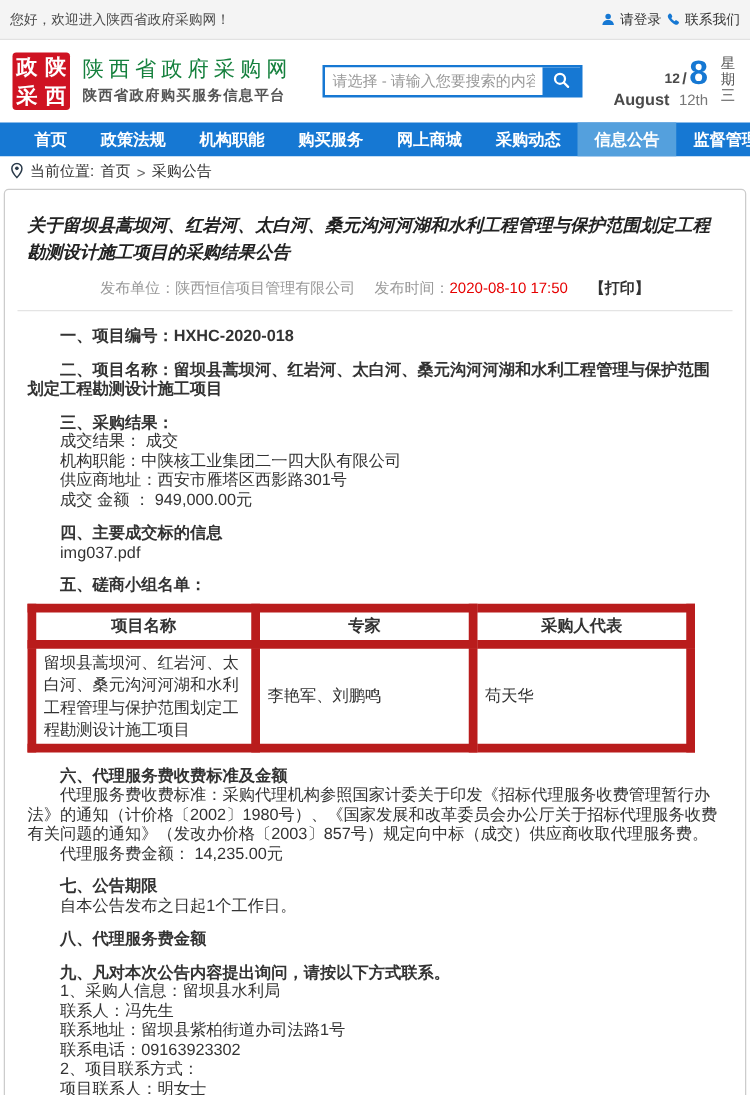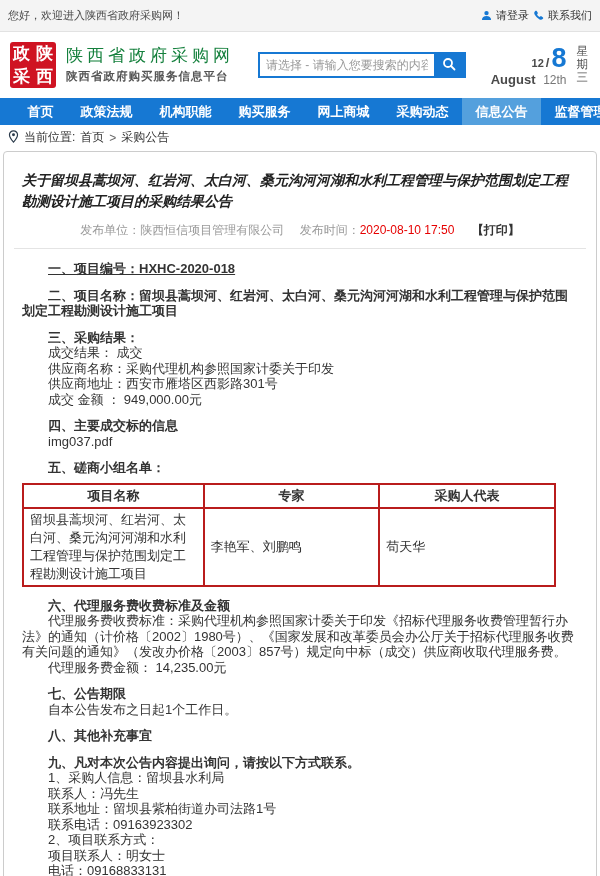--- a/index.html
+++ b/index.html
@@ -76,24 +76,24 @@
     line-height: 21px; margin: 2px 0 10px 0; font-style: italic;
   }
   .art-meta { text-align: center; font-size: 12px; color: #999; }
   .meta-time { color: #e60000; }
   .meta-print { color: #333; font-weight: bold; margin-left: 14px; cursor: pointer; }
   .divider { border: 0; border-top: 1px solid #e4e4e4; margin: 9px -8px 0 -8px; }
 
   .body-text { margin-top: 12px; }
   .body-text p { font-size: 13px; line-height: 15.5px; text-indent: 2em; color: #333; }
   .body-text p.hd { font-weight: bold; margin-top: 11px; }
-  .body-text p.first { margin-top: 0; text-decoration: underline; }
+  .body-text p.first { margin-top: 0; }
 
   table.panel-table { border-collapse: collapse; width: 96%; margin: 7px 0 2px 0; table-layout: fixed; }
-  .panel-table th, .panel-table td { border: 2px solid #b91c1c; font-size: 13px; padding: 2px 6px; vertical-align: middle; }
+  .panel-table th, .panel-table td { border: 7px solid #b91c1c; font-size: 13px; padding: 2px 6px; vertical-align: middle; }
   .panel-table th { font-weight: bold; text-align: center; height: 23px; }
   .panel-table td { line-height: 18px; height: 66px; }
   .panel-table col.c1 { width: 34%; }
   .panel-table col.c2 { width: 33%; }
   .panel-table col.c3 { width: 33%; }
 
   .file-link { cursor: pointer; }
 </style>
 </head>
 <body>
@@ -198,21 +198,21 @@
       <span class="meta-print">【打印】</span>
     </div>
     <hr class="divider">
 
     <div class="body-text">
       <p class="hd first">一、项目编号：HXHC-2020-018</p>
       <p class="hd">二、项目名称：留坝县蒿坝河、红岩河、太白河、桑元沟河河湖和水利工程管理与保护范围划定工程勘测设计施工项目</p>
 
       <p class="hd">三、采购结果：</p>
       <p>成交结果： 成交</p>
-      <p>供应商名称：采购代理机构参照国家计委关于印发</p>
+      <p>机构职能：中陕核工业集团二一四大队有限公司</p>
       <p>供应商地址：西安市雁塔区西影路301号</p>
       <p>成交 金额 ：  949,000.00元</p>
 
       <p class="hd">四、主要成交标的信息</p>
       <p class="file-link">img037.pdf</p>
 
       <p class="hd">五、磋商小组名单：</p>
       <table class="panel-table">
         <colgroup>
             <col class="c1">
@@ -235,21 +235,21 @@
         </tbody>
       </table>
 
       <p class="hd">六、代理服务费收费标准及金额</p>
       <p>代理服务费收费标准：采购代理机构参照国家计委关于印发《招标代理服务收费管理暂行办法》的通知（计价格〔2002〕1980号）、《国家发展和改革委员会办公厅关于招标代理服务收费有关问题的通知》（发改办价格〔2003〕857号）规定向中标（成交）供应商收取代理服务费。</p>
       <p>代理服务费金额：  14,235.00元</p>
 
       <p class="hd">七、公告期限</p>
       <p>自本公告发布之日起1个工作日。</p>
 
-      <p class="hd">八、其他补充事宜</p>
+      <p class="hd">八、代理服务费金额</p>
 
       <p class="hd">九、凡对本次公告内容提出询问，请按以下方式联系。</p>
       <p>1、采购人信息：留坝县水利局</p>
       <p>联系人：冯先生</p>
       <p>联系地址：留坝县紫柏街道办司法路1号</p>
       <p>联系电话：09163923302</p>
       <p>2、项目联系方式：</p>
       <p>项目联系人：明女士</p>
       <p>电话：09168833131</p>
       <p>传真：09168833131</p>

